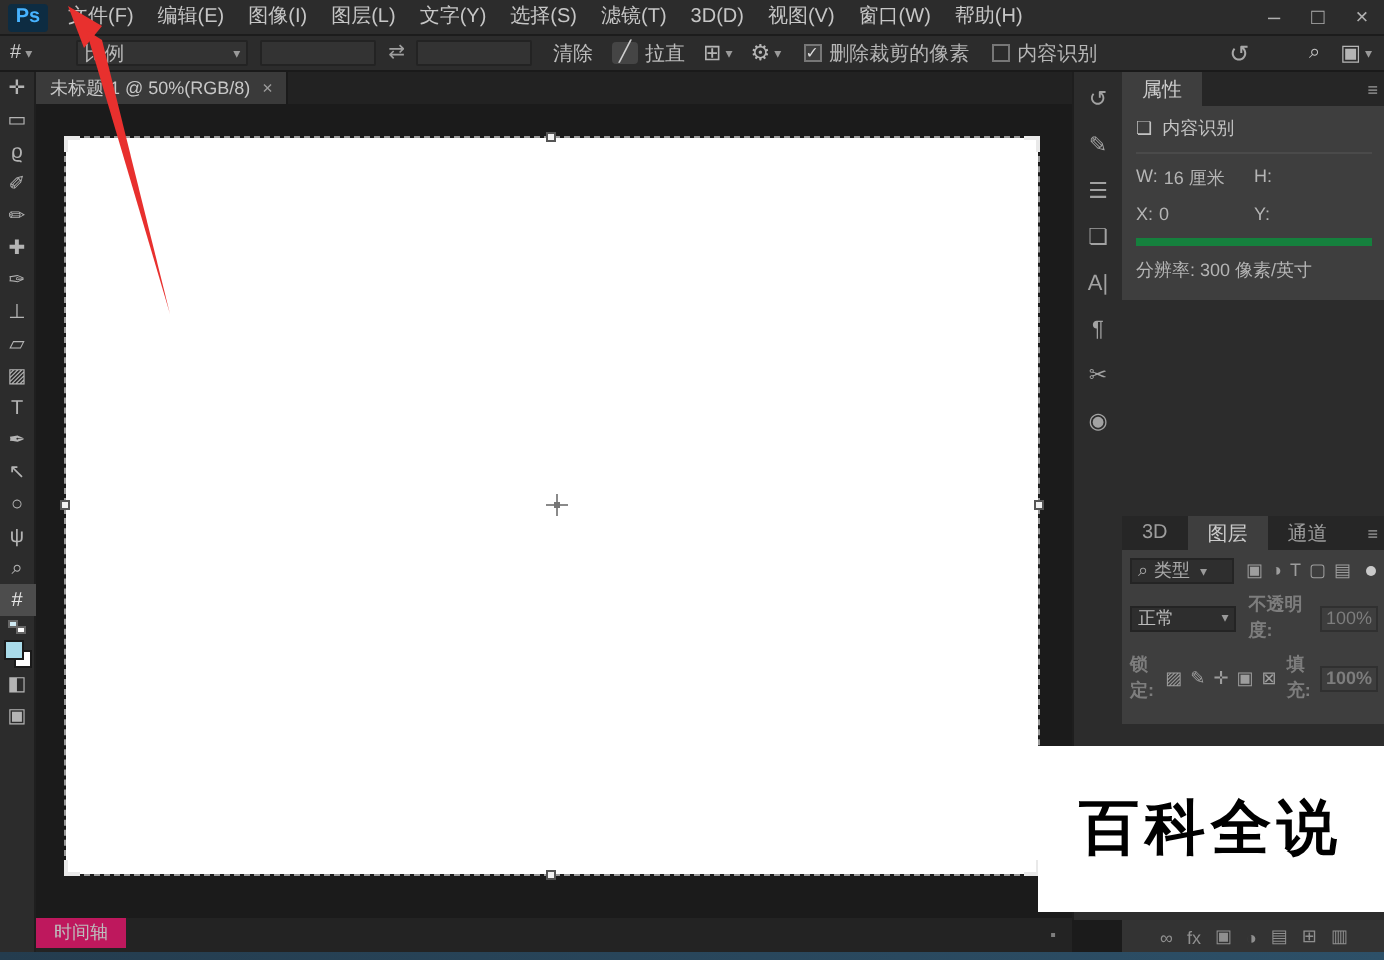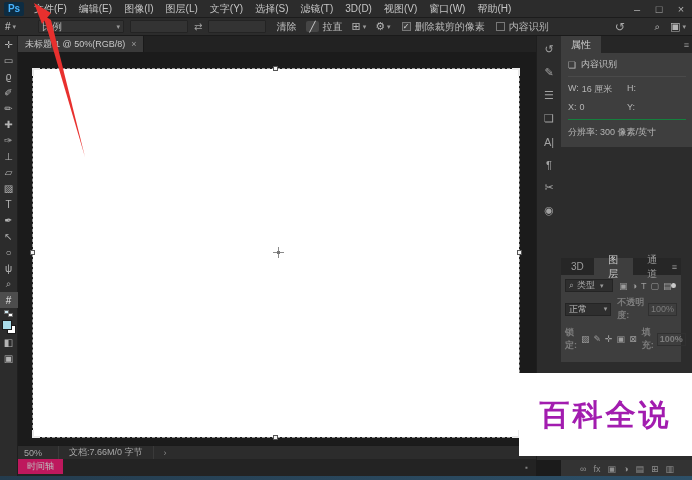--- a/index.html
+++ b/index.html
@@ -90,23 +90,23 @@
   .panel-tab-bar { height:17px; background:#262626; display:flex; align-items:flex-end;text-align:center; }
   .panel-tab { height:17px; padding:0 10px; background:#3e3e3e; color:#cccccc; font-size:10px;
     display:flex; align-items:center; }
   .panel-tab.inactive { background:transparent; color:#9d9d9d; }
   .panel-menu { margin-left:auto; margin-right:4px; color:#9a9a9a; font-size:9px; align-self:center; }
   #props-body { background:#3e3e3e; padding:5px 7px 8px 7px; font-size:9px; color:#b5b5b5; }
   #doc-type-row { display:flex; align-items:center; gap:5px; padding-bottom:5px;
     border-bottom:1px solid #4a4a4a; color:#c3c3c3; }
   .props-row { display:flex; margin-top:6px; }
   .props-cell { width:50%; display:flex; gap:3px; }
-  #props-res { margin-top:7px; padding-top:6px; border-top:1px solid #15803d; }
-
-  #layers-group { position:absolute; left:24px; top:222px; width:120px; }
+  #props-res { margin-top:7px; padding-top:6px; border-top:4px solid #15803d; }
+
+  #layers-group { position:absolute; left:24px; top:222px; width:132px; }
   #layers-body { background:#3e3e3e; padding:4px 4px 6px 4px; font-size:9px; color:#b0b0b0; }
   .lrow { display:flex; align-items:center; margin-bottom:4px; }
   #filter-search { height:13px; background:#2e2e2e; border:1px solid #242424; display:flex;
     align-items:center; padding:0 3px; gap:3px; width:52px; color:#a9a9a9; }
   .filter-icons { display:flex; gap:4px; margin-left:6px; color:#9d9d9d; font-size:9px; }
   #filter-dot { width:5px; height:5px; border-radius:50%; background:#c9c9c9; margin-left:auto; margin-right:1px; }
   #blend-dd { height:13px; background:#2e2e2e; border:1px solid #242424; display:flex; align-items:center;
     justify-content:space-between; padding:0 3px; width:62px; color:#bdbdbd; }
   .dim { color:#7d7d7d;font-weight:bold; }
   #opacity-box { height:13px; border:1px solid #303030; padding:0 2px; margin-left:3px; color:#7d7d7d;
@@ -138,21 +138,21 @@
   #timeline-bar { left:18px; top:459px; width:518px; height:17px; background:#232323; display:flex; }
   #timeline-tab { height:15px; background:#be185d; padding:0 9px; display:flex; align-items:center;
     font-size:9px; color:#bdbdbd; }
   #timeline-menu { margin-left:auto; margin-right:8px; align-self:center; color:#7f7f7f; font-size:8px; }
   #bottom-strip { left:0; top:476px; width:692px; height:4px;
     background:linear-gradient(90deg,#243c4e,#2d5068); }
 
   
   #watermark { left:519px; top:373px; width:173px; height:83px; background:#ffffff; z-index:50;
     display:flex; flex-direction:column; align-items:center; justify-content:center; }
-  #wm-title { font-size:30px; font-weight:bold; color:#a21caf; letter-spacing:3px; line-height:1.05; }
+  #wm-title { font-size:30px; font-weight:bold; color:#000000; letter-spacing:3px; line-height:1.05; }
   #wm-subtitle { font-size:16px; color:#9b9b9b; letter-spacing:2px; margin-top:5px; }
 </style>
 </head>
 <body>
 
 <div id="app">
 
   <div id="menu-bar" class="abs">
     <div id="ps-logo">Ps</div>
     <span class="menu-item">文件(F)</span>
@@ -383,25 +383,20 @@
       <span>∞</span>
       <span>fx</span>
       <span>▣</span>
       <span>◑</span>
       <span>▤</span>
       <span>⊞</span>
       <span>▥</span>
     </div>
   </div>
 
-  <div id="status-bar" class="abs">
-    <span id="status-zoom">50%</span>
-    <span id="doc-info">文档:7.66M/0 字节</span>
-    <span id="status-chevron">›</span>
-  </div>
 
   <div id="timeline-bar" class="abs">
     <div id="timeline-tab">时间轴</div>
     <span id="timeline-menu">▪</span>
   </div>
 
   <div id="bottom-strip" class="abs"></div>
 
   <div id="watermark" class="abs">
     <div id="wm-title">百科全说</div>

